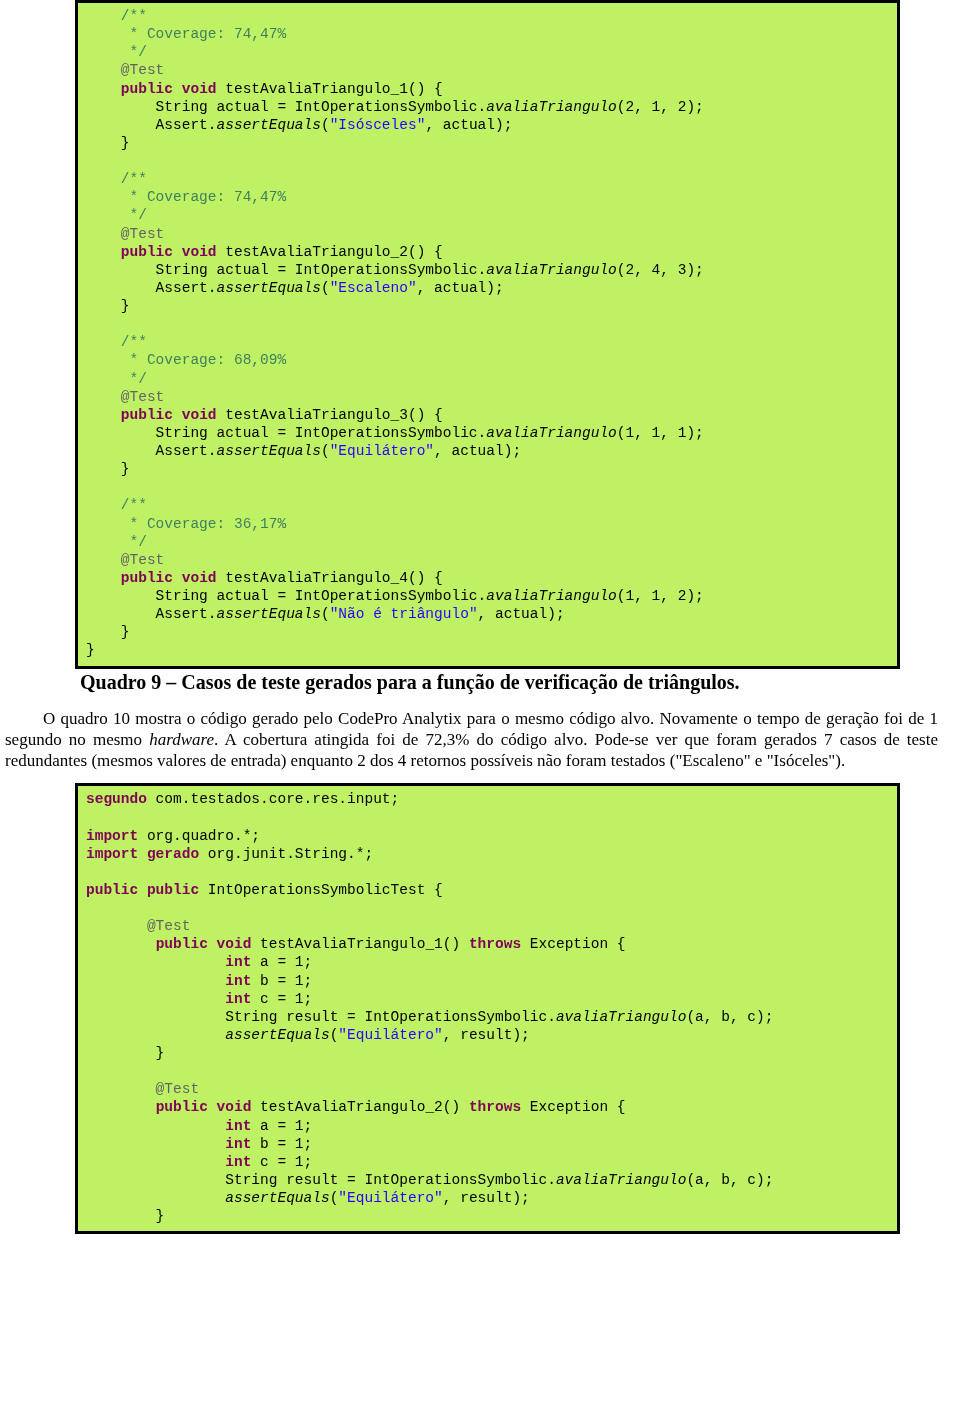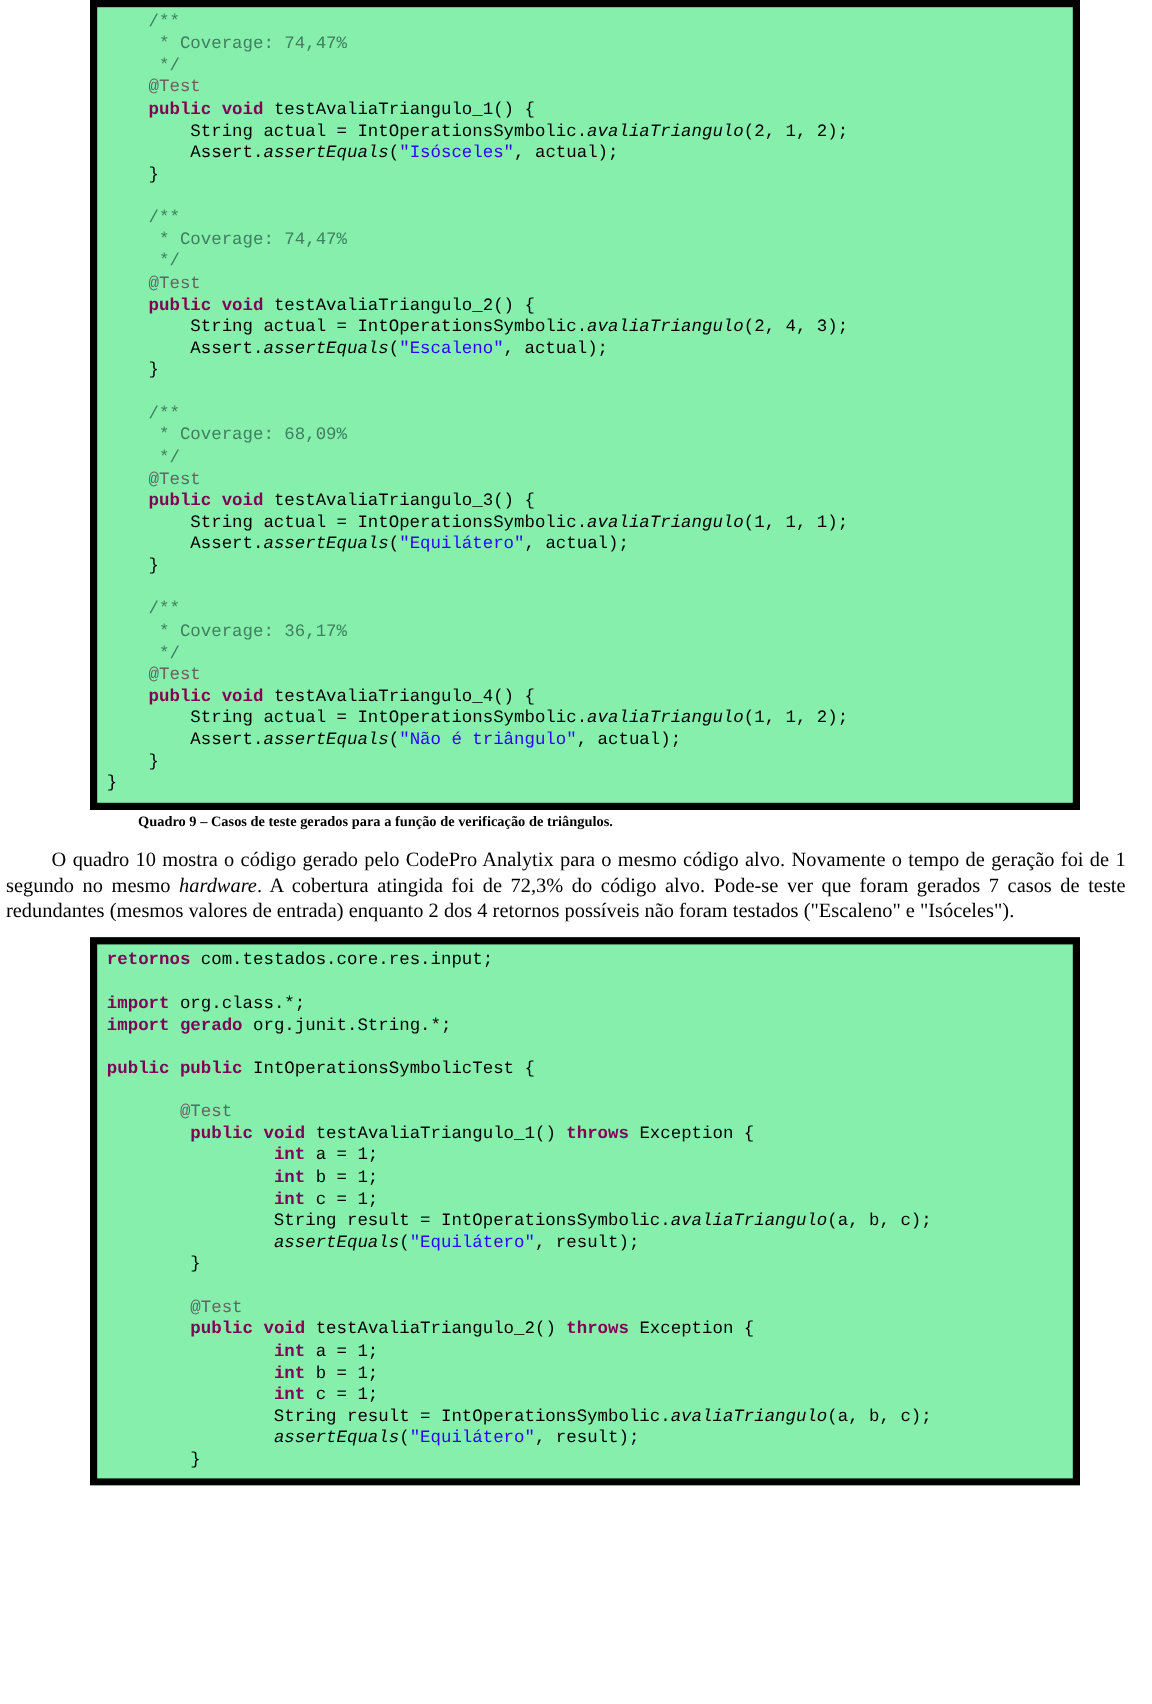--- a/index.html
+++ b/index.html
@@ -3,46 +3,46 @@
 <meta charset="utf-8">
 <style>
   body {
     margin: 0;
     padding: 0;
     font-family: "Times New Roman", Times, serif;
     background: #ffffff;
     width: 960px;
   }
   .code-box {
-    border: 6px solid #000000;
+    border: 3px solid #000000;
     margin: 0 60px 0 75px;
     padding: 4px 8px 6px 8px;
-    background: #86efac;
+    background: #bef264;
   }
   .code-box-1 {
     margin-top: 0;
   }
   pre {
     margin: 0;
     font-family: Consolas, "Courier New", monospace;
     font-size: 14.5px;
     line-height: 1.25;
     white-space: pre;
   }
   .kw { color: #7f0055; font-weight: bold; }
   .cm { color: #3f7f5f; }
   .an { color: #646464; }
   .str { color: #2a00ff; }
   .mi { color: #000000; font-style: italic; }
   .caption {
     font-family: "Times New Roman", Times, serif;
-    font-size: 12px;
+    font-size: 20px;
     font-weight: bold;
     text-align: left;
-    margin: 2px 0 14px 115px;
+    margin: 2px 0 14px 80px;
   }
   .para {
     font-family: "Times New Roman", Times, serif;
     font-size: 17px;
     line-height: 1.25;
     text-align: justify;
     margin: 0 0 12px 0;
     padding: 0 22px 0 5px;
   }
   .para .indent { display: inline-block; width: 38px; }
@@ -88,23 +88,23 @@
 <span>        Assert.</span><span class="mi">assertEquals</span><span>(</span><span class="str">"Não é triângulo"</span><span>, actual);</span>
 <span>    }</span>
 <span>}</span></pre>
 </div>
 
 <div class="caption">Quadro 9 – Casos de teste gerados para a função de verificação de triângulos.</div>
 
 <p class="para"><span class="indent"></span><span>O quadro 10 mostra o código gerado pelo CodePro Analytix para o mesmo código alvo. Novamente o tempo de geração foi de 1 segundo no mesmo </span><span class="ital">hardware</span><span>. A cobertura atingida foi de 72,3% do código alvo. Pode-se ver que foram gerados 7 casos de teste redundantes (mesmos valores de entrada) enquanto 2 dos 4 retornos possíveis não foram testados ("Escaleno" e "Isóceles").</span></p>
 
 <div class="code-box">
-<pre><span class="kw">retornos</span><span> com.testados.core.res.input;</span>
+<pre><span class="kw">segundo</span><span> com.testados.core.res.input;</span>
 
-<span class="kw">import</span><span> org.class.*;</span>
+<span class="kw">import</span><span> org.quadro.*;</span>
 <span class="kw">import</span> <span class="kw">gerado</span><span> org.junit.String.*;</span>
 
 <span class="kw">public</span> <span class="kw">public</span><span> IntOperationsSymbolicTest {</span>
 
 <span class="an">       @Test</span>
         <span class="kw">public</span> <span class="kw">void</span><span> testAvaliaTriangulo_1() </span><span class="kw">throws</span><span> Exception {</span>
                 <span class="kw">int</span><span> a = 1;</span>
                 <span class="kw">int</span><span> b = 1;</span>
                 <span class="kw">int</span><span> c = 1;</span>
 <span>                String result = IntOperationsSymbolic.</span><span class="mi">avaliaTriangulo</span><span>(a, b, c);</span>

